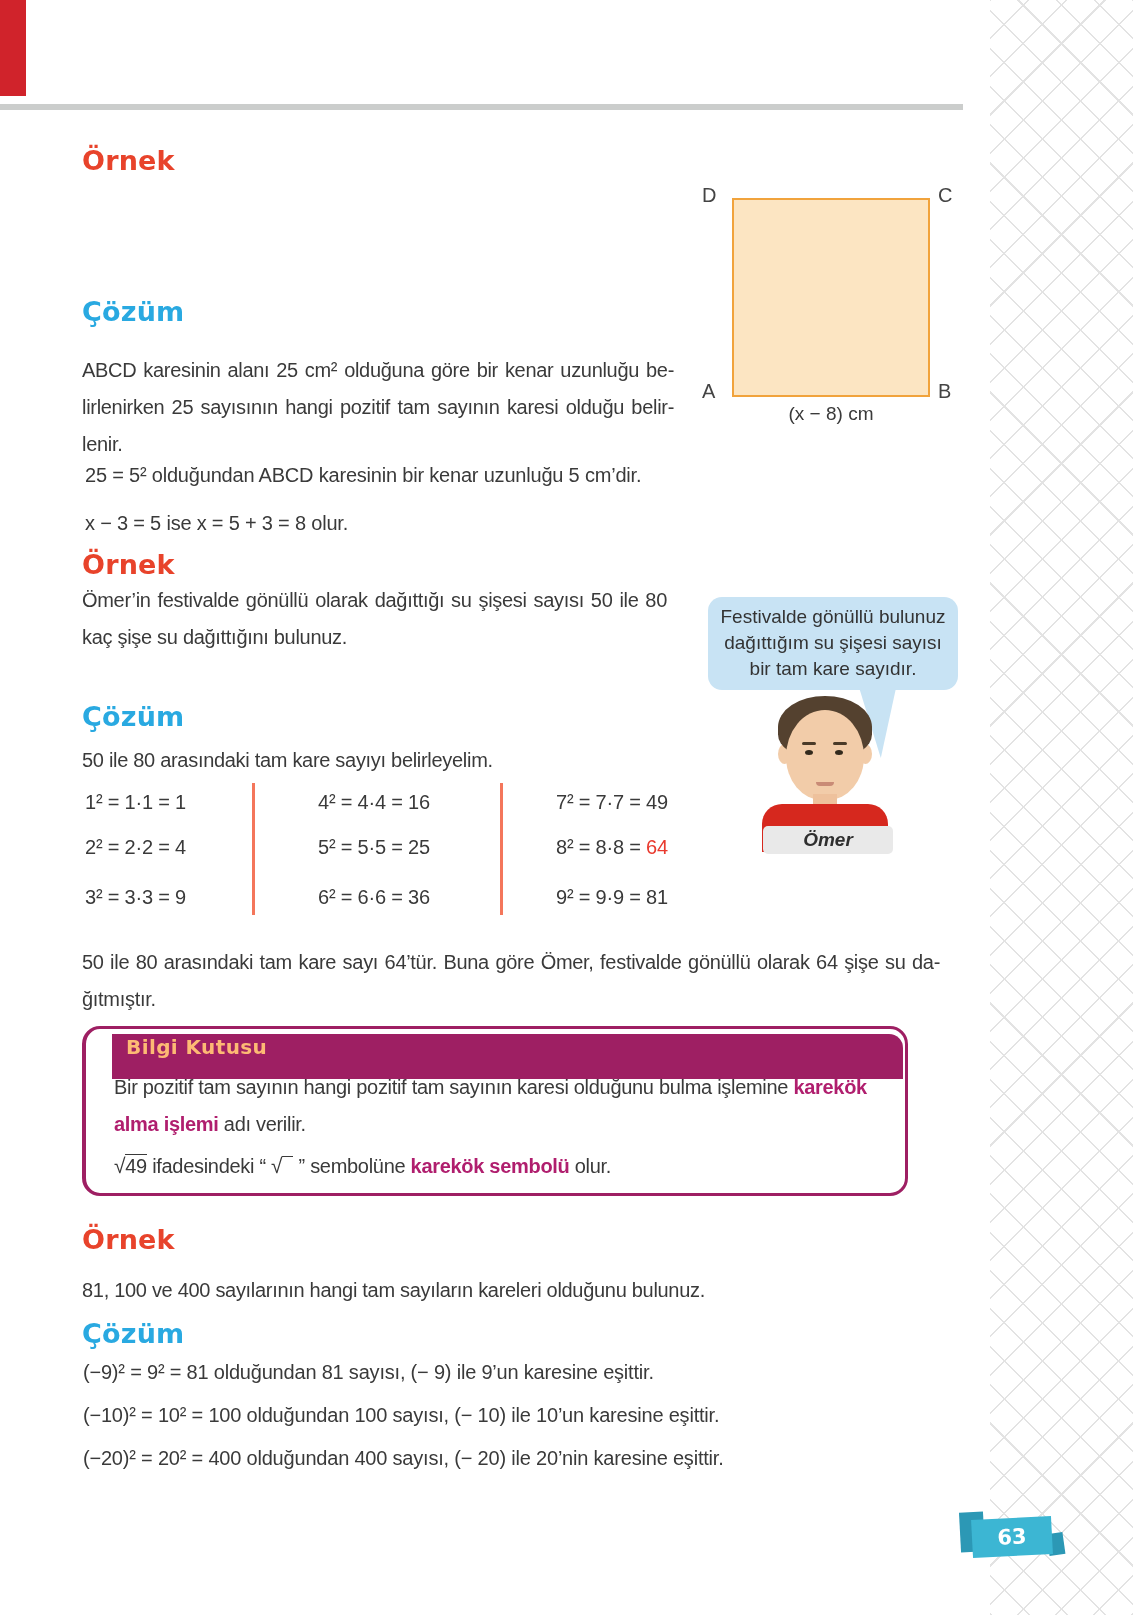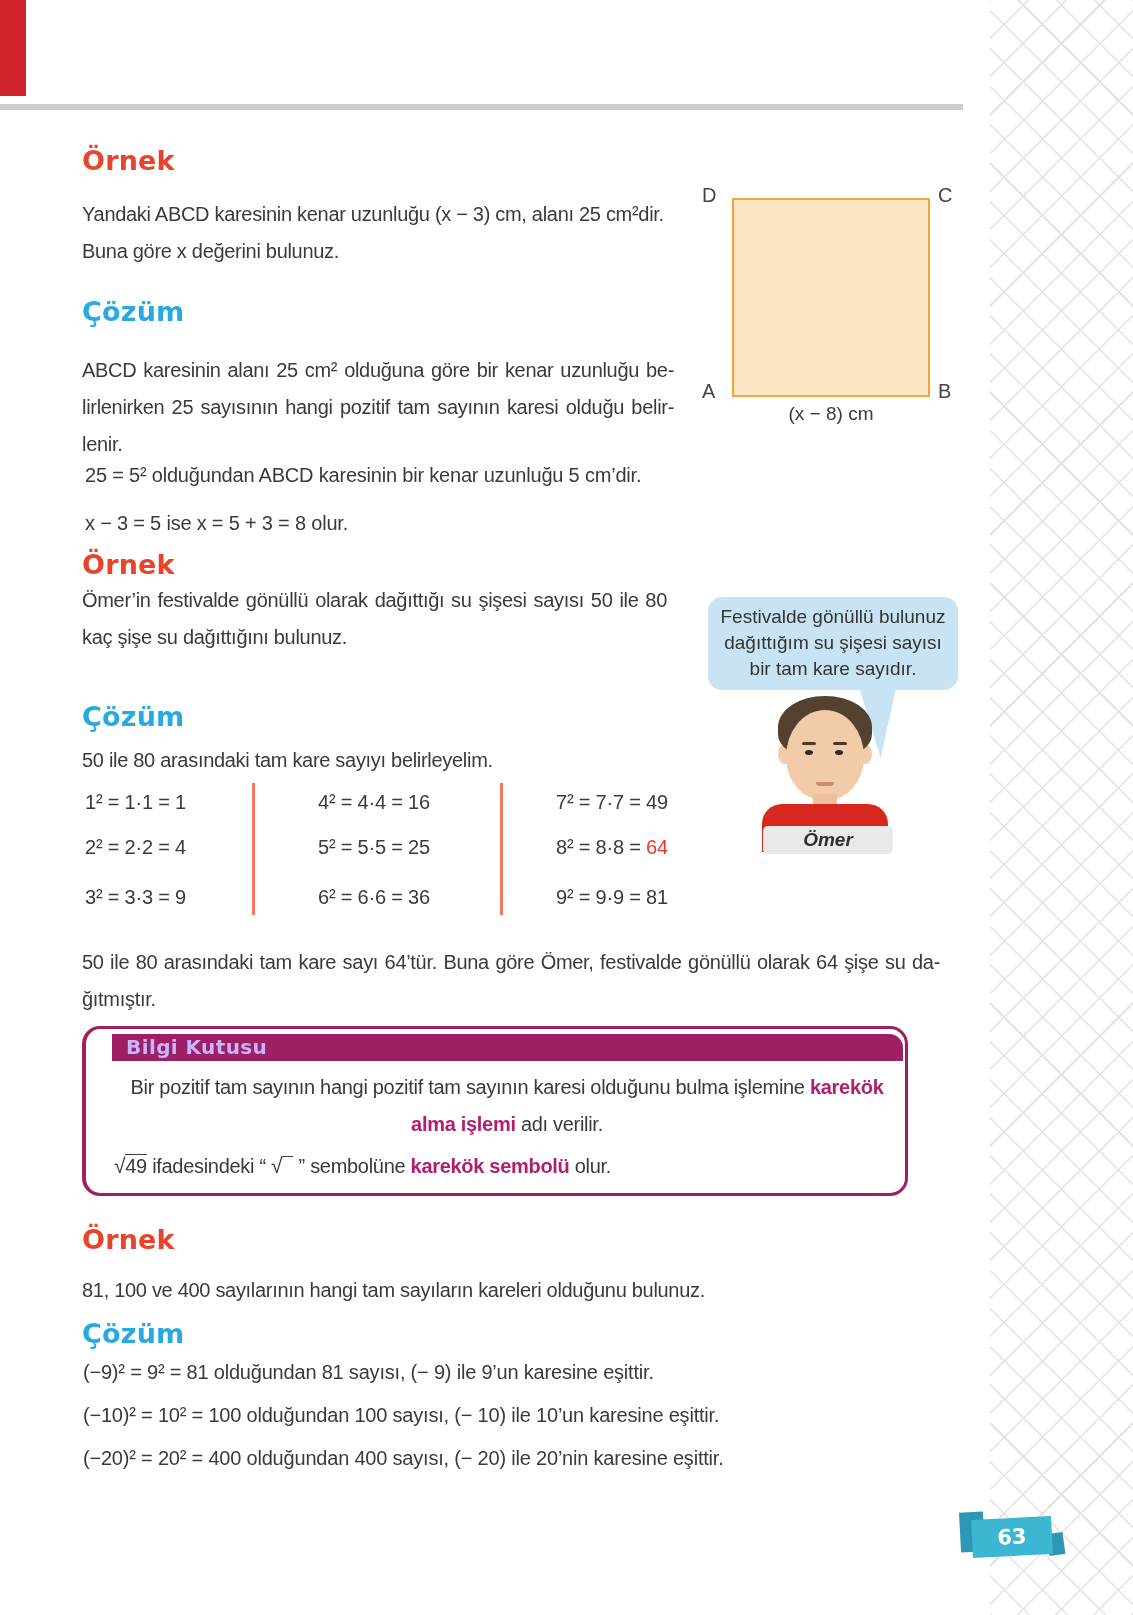--- a/index.html
+++ b/index.html
@@ -67,25 +67,25 @@
 
   .eq { font-size:20px; letter-spacing:-.2px; color:#3a3a3a; white-space:nowrap; }
   .divider { width:3px; background:#f4765b; }
   .red-val { color:#e93a2e; }
 
   .info-box {
     left:82px; top:1026px; width:826px; height:170px;
     border:3px solid #9e1f63; border-left-width:4px; border-radius:18px; background:#fff;
   }
   .info-head {
-    position:absolute; left:26px; top:5px; right:2px; height:27px; background:#9e1f63;
-    border-top-right-radius:14px; color:#c4b5fd; font-size:20px; font-weight:700;
+    position:absolute; left:26px; top:5px; right:2px; height:45px; background:#9e1f63;
+    border-top-right-radius:14px; color:#fdba74; font-size:20px; font-weight:700;
     font-family:"DejaVu Sans", sans-serif; line-height:27px; padding-left:14px; letter-spacing:.4px;
   }
-  .info-text { position:absolute; left:28px; top:40px; width:786px; font-size:20px; letter-spacing:-.3px; line-height:37px; color:#3a3a3a;text-align:center; }
+  .info-text { position:absolute; left:28px; top:40px; width:786px; font-size:20px; letter-spacing:-.3px; line-height:37px; color:#3a3a3a; }
   .info-text2 { position:absolute; left:28px; top:118px; width:786px; font-size:20px; letter-spacing:-.3px; line-height:37px; color:#3a3a3a; }
   .hl { color:#b01e6e; font-weight:700; }
   .rad { font-size:21px; }
   .ovl { display:inline-block; border-top:1.6px solid #3a3a3a; line-height:22px; }
   .rad-stub { display:inline-block; width:11px; height:10px; border-top:1.6px solid #3a3a3a; transform:translateY(-7px); }
 
   .ribbon-back { left:960px; top:1512px; width:24px; height:40px; background:#2c98b5; transform:rotate(-3deg); }
   .ribbon-main {
     left:972px; top:1518px; width:80px; height:38px; background:#3cb6d3; transform:rotate(-3deg);
     color:#fff; font-size:21px; font-weight:700; text-align:center; line-height:38px;
@@ -97,24 +97,20 @@
 <body>
 
 <div class="page">
 
   <div class="abs lattice"></div>
   <div class="abs red-tab"></div>
   <div class="abs top-rule"></div>
 
   <div class="abs h-ornek" style="left:82px;top:145px">Örnek</div>
 
-  <div class="abs body-t" style="left:82px;top:196px;width:600px">
-    <div>Yandaki ABCD karesinin kenar uzunluğu (x − 3) cm, alanı 25 cm²dir.</div>
-    <div>Buna göre x değerini bulunuz.</div>
-  </div>
 
   <div class="abs h-cozum" style="left:82px;top:296px">Çözüm</div>
 
   <div class="abs body-t" style="left:82px;top:352px;width:592px">
     <div class="jline">ABCD karesinin alanı 25 cm² olduğuna göre bir kenar uzunluğu be-</div>
     <div class="jline">lirlenirken 25 sayısının hangi pozitif tam sayının karesi olduğu belir-</div>
     <div>lenir.</div>
   </div>
 
   <div class="abs eq" style="left:85px;top:464px">25 = 5² olduğundan ABCD karesinin bir kenar uzunluğu 5 cm’dir.</div>

